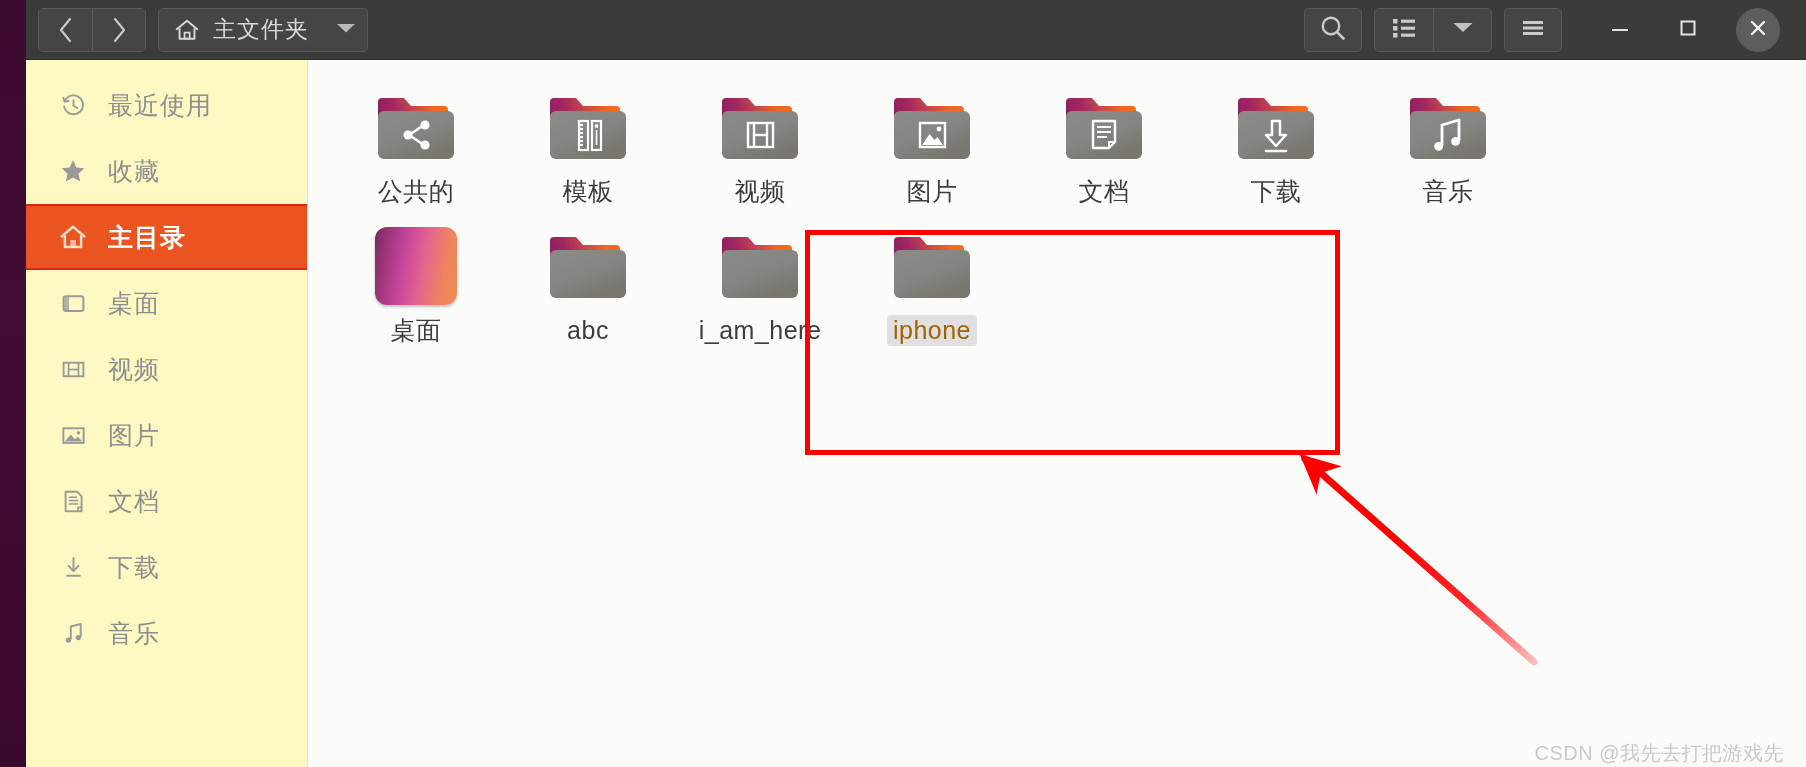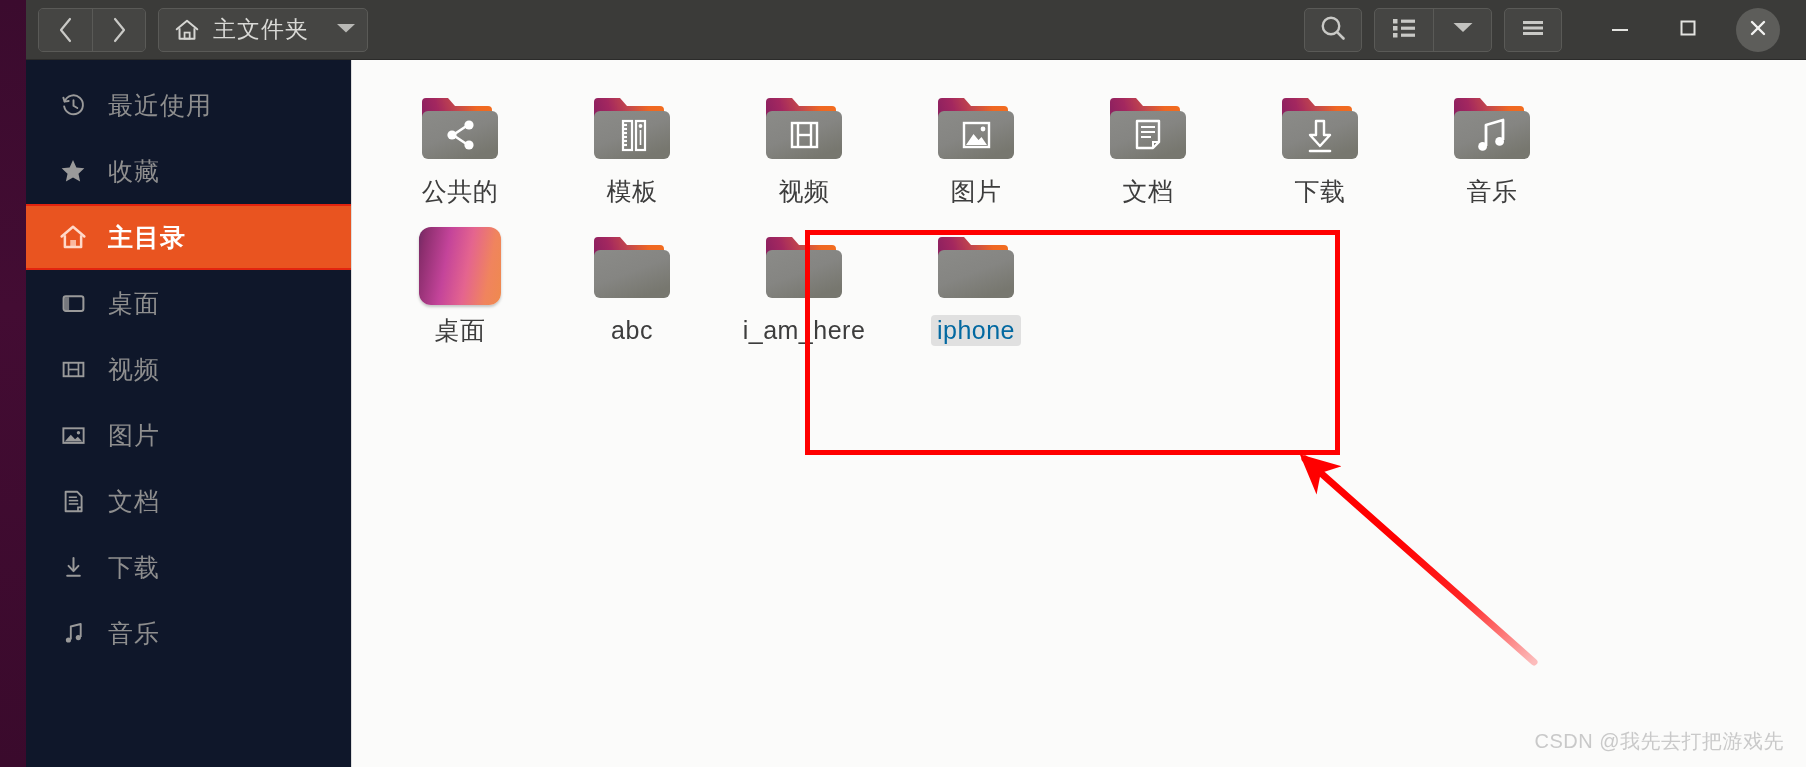--- a/index.html
+++ b/index.html
@@ -108,22 +108,22 @@
   
   .body-row {
     position: absolute;
     left: 26px; top: 60px;
     width: 1780px; height: 707px;
     display: flex;
   }
 
   
   .sidebar {
-    width: 326px; height: 707px;
-    background: #0f172a;
+    width: 282px; height: 707px;
+    background: #fef9c3;
     border-right: 1px solid #dedede;
     padding-top: 12px;
     overflow: hidden;
   }
   .side-item {
     display: flex; align-items: center;
     height: 66px;
     padding-left: 32px;
     gap: 20px;
     cursor: pointer;
@@ -178,21 +178,21 @@
     font-size: 25px;
     color: #3d3d3d;
     letter-spacing: 0.5px;
     white-space: nowrap;
     padding: 1px 6px;
     border-radius: 4px;
     line-height: 1.15;
   }
   .item-label.selected {
     background: #e0e0e0;
-    color: #0369a1;
+    color: #a16207;
   }
 
   
   .gradsquare {
     width: 82px; height: 78px;
     border-radius: 12px;
     background: linear-gradient(100deg, #6e2a63 0%, #8c2e6e 8%, #c4449a 34%, #e4648f 58%, #f0845e 82%, #ef8a4e 100%);
     box-shadow: 0 2px 3px rgba(0,0,0,0.22);
   }
 
@@ -206,21 +206,21 @@
   .anno-arrow {
     position: absolute;
     left: 0; top: 0;
     width: 1806px; height: 767px;
     pointer-events: none;
     z-index: 41;
   }
 
   .watermark {
     position: absolute;
-    right: 22px; bottom: 12px;
+    right: 22px; bottom: 0;
     font-size: 20px;
     color: #c9c9c9;
     letter-spacing: 0.5px;
     z-index: 50;
     white-space: nowrap;
   }
 </style>
 </head>
 <body>
 

